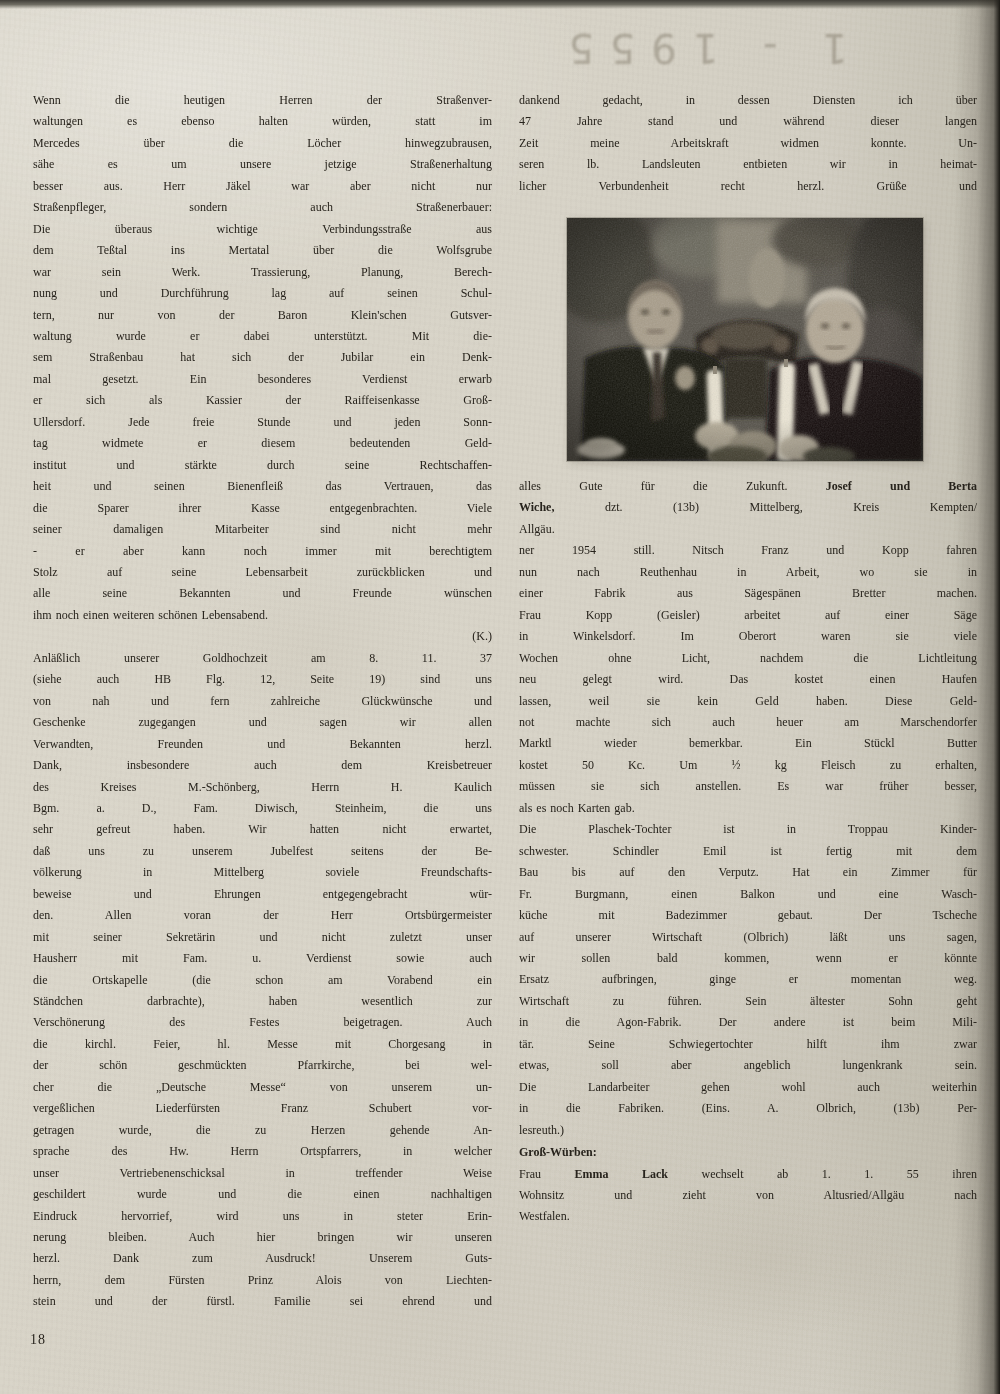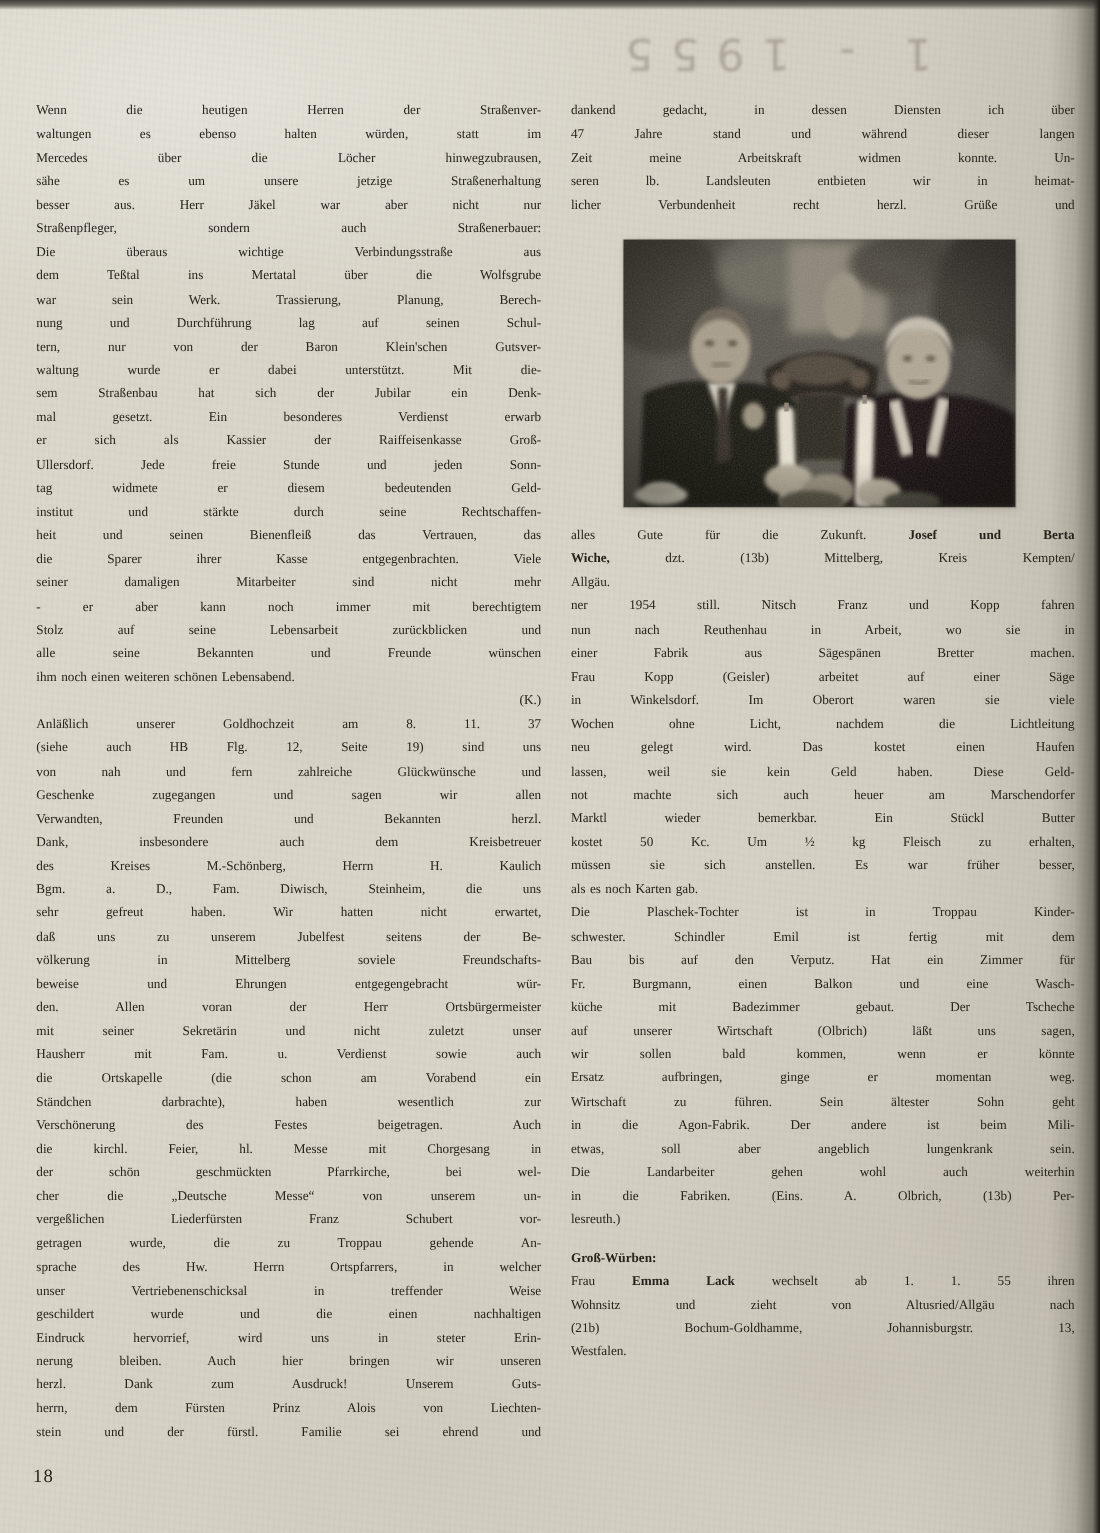--- a/index.html
+++ b/index.html
@@ -46,21 +46,21 @@
   .line.right{text-align:right;text-align-last:right;}
   .block.heading .line{font-weight:bold;}
 
   #photo-frame{
     position:absolute;left:567px;top:218px;width:356px;height:243px;
     box-shadow:0 0 0 1px rgba(60,55,45,0.25), 2px 3px 8px rgba(60,55,45,0.18);
     background:#4c483f;
   }
   #photo-frame svg{display:block;}
 
-  #page-number{position:absolute;left:30px;top:1332px;font-size:17px;letter-spacing:1px;}
+  #page-number{position:absolute;left:30px;top:1332px;font-size:14px;letter-spacing:1px;}
 </style>
 </head>
 <body>
 
 <div class="texture"></div>
 <div class="stain1"></div>
 <div class="stain2"></div>
 <div class="edge-top"></div>
 <div class="edge-right"></div>
 
@@ -113,21 +113,21 @@
       <div class="line">den. Allen voran der Herr Ortsbürgermeister</div>
       <div class="line">mit seiner Sekretärin und nicht zuletzt unser</div>
       <div class="line">Hausherr mit Fam. u. Verdienst sowie auch</div>
       <div class="line">die Ortskapelle (die schon am Vorabend ein</div>
       <div class="line">Ständchen darbrachte), haben wesentlich zur</div>
       <div class="line">Verschönerung des Festes beigetragen. Auch</div>
       <div class="line">die kirchl. Feier, hl. Messe mit Chorgesang in</div>
       <div class="line">der schön geschmückten Pfarrkirche, bei wel-</div>
       <div class="line">cher die „Deutsche Messe“ von unserem un-</div>
       <div class="line">vergeßlichen Liederfürsten Franz Schubert vor-</div>
-      <div class="line">getragen wurde, die zu Troppau gehende An-</div>
+      <div class="line">getragen wurde, die zu Herzen gehende An-</div>
       <div class="line">sprache des Hw. Herrn Ortspfarrers, in welcher</div>
       <div class="line">unser Vertriebenenschicksal in treffender Weise</div>
       <div class="line">geschildert wurde und die einen nachhaltigen</div>
       <div class="line">Eindruck hervorrief, wird uns in steter Erin-</div>
       <div class="line">nerung bleiben. Auch hier bringen wir unseren</div>
       <div class="line">herzl. Dank zum Ausdruck! Unserem Guts-</div>
       <div class="line">herrn, dem Fürsten Prinz Alois von Liechten-</div>
       <div class="line">stein und der fürstl. Familie sei ehrend und</div>
     </div>
   </div>
@@ -238,29 +238,29 @@
       <div class="line">Die Plaschek-Tochter ist in Troppau Kinder-</div>
       <div class="line">schwester. Schindler Emil ist fertig mit dem</div>
       <div class="line">Bau bis auf den Verputz. Hat ein Zimmer für</div>
       <div class="line">Fr. Burgmann, einen Balkon und eine Wasch-</div>
       <div class="line">küche mit Badezimmer gebaut. Der Tscheche</div>
       <div class="line">auf unserer Wirtschaft (Olbrich) läßt uns sagen,</div>
       <div class="line">wir sollen bald kommen, wenn er könnte</div>
       <div class="line">Ersatz aufbringen, ginge er momentan weg.</div>
       <div class="line">Wirtschaft zu führen. Sein ältester Sohn geht</div>
       <div class="line">in die Agon-Fabrik. Der andere ist beim Mili-</div>
+      <div class="line">tär. Seine Schwiegertochter hilft ihm zwar</div>
       <div class="line">etwas, soll aber angeblich lungenkrank sein.</div>
       <div class="line">Die Landarbeiter gehen wohl auch weiterhin</div>
       <div class="line">in die Fabriken. (Eins. A. Olbrich, (13b) Per-</div>
       <div class="line endline">lesreuth.)</div>
     </div>
-    <div class="block heading" style="margin-top: 13px;">
+    <div class="block heading" style="margin-top: 1px;">
       <div class="line endline"><b>Groß-Würben:</b></div>
     </div>
     <div class="block">
       <div class="line">Frau <b>Emma Lack</b> wechselt ab 1. 1. 55 ihren</div>
       <div class="line">Wohnsitz und zieht von Altusried/Allgäu nach</div>
-      <div class="line">(21b) Bochum-Goldhamme, Johannisburgstr. 13,</div>
       <div class="line endline">Westfalen.</div>
     </div>
   </div>
 
 <div id="page-number">18</div>
 
 </body></html>

